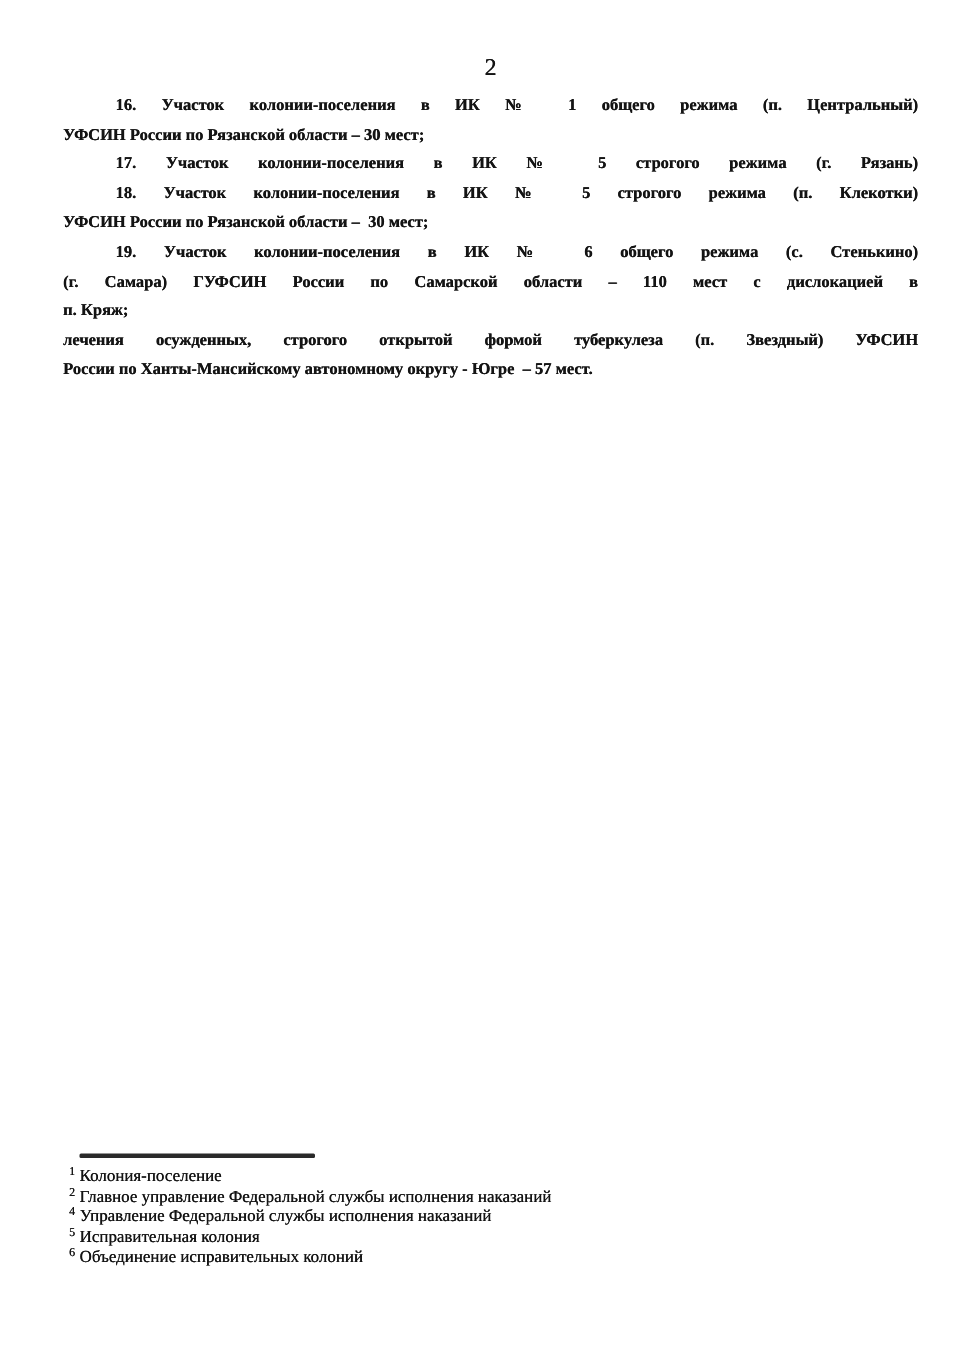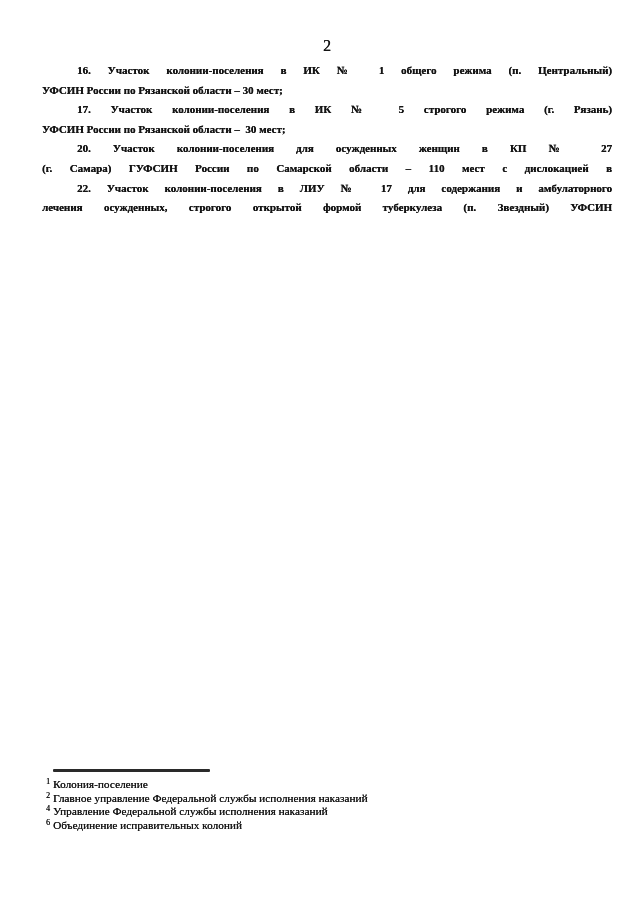--- a/index.html
+++ b/index.html
@@ -84,30 +84,33 @@
 <body>
 
 <div class="page">
 
   <div class="page-number">2</div>
 
   <div class="body-text">
       <div class="line first full">16. Участок колонии-поселения в ИК № 1 общего режима (п. Центральный)</div>
       <div class="line">УФСИН России по Рязанской области – 30 мест;</div>
       <div class="line first full">17. Участок колонии-поселения в ИК № 5 строгого режима (г. Рязань)</div>
+      <div class="line first full">18. Участок колонии-поселения в ИК № 5 строгого режима (п. Клекотки)</div>
       <div class="line">УФСИН России по Рязанской области – &nbsp;30 мест;</div>
-      <div class="line first full">20. Участок колонии-поселения для осужденных женщин в КП № 27</div>
+      <div class="line first full">19. Участок колонии-поселения в ИК № 6 общего режима (с. Стенькино)</div>
       <div class="line full">(г. Самара) ГУФСИН России по Самарской области – 110 мест с дислокацией в</div>
-      <div class="line first full">22. Участок колонии-поселения в ЛИУ № 17 для содержания и амбулаторного</div>
+      <div class="line">п. Кряж;</div>
       <div class="line full">лечения осужденных, строгого открытой формой туберкулеза (п. Звездный) УФСИН</div>
+      <div class="line">России по Ханты-Мансийскому автономному округу - Югре &nbsp;– 57 мест.</div>
     </div>
 
   <div class="footnote-area">
     <div class="footnote-rule"></div>
     <div class="footnote-list">
         <div class="fn"><sup>1</sup><span class="fn-text">Колония-поселение</span></div>
         <div class="fn"><sup>2</sup><span class="fn-text">Главное управление Федеральной службы исполнения наказаний</span></div>
         <div class="fn"><sup>4</sup><span class="fn-text">Управление Федеральной службы исполнения наказаний</span></div>
+        <div class="fn"><sup>5</sup><span class="fn-text">Исправительная колония</span></div>
         <div class="fn"><sup>6</sup><span class="fn-text">Объединение исправительных колоний</span></div>
       </div>
   </div>
 
 </div>
 
 </body></html>

